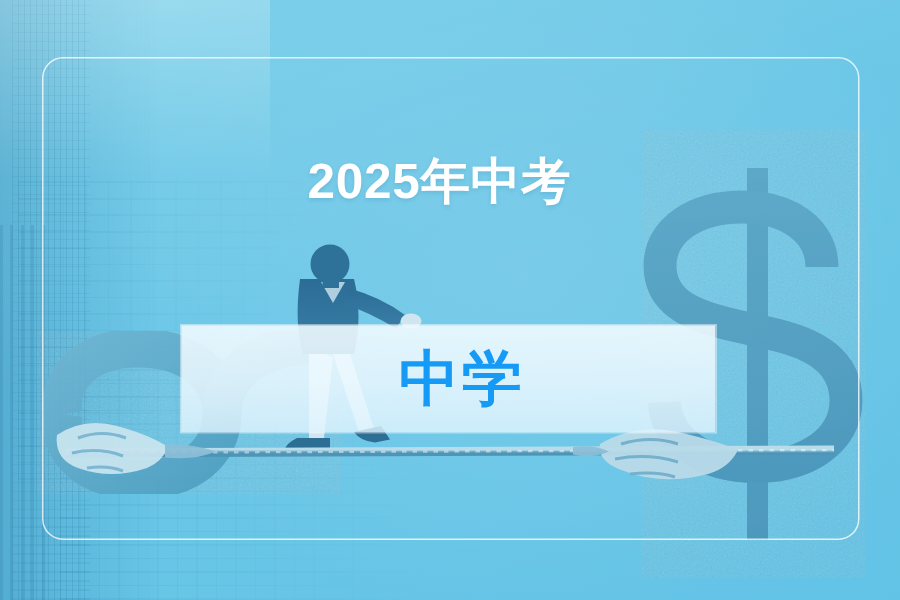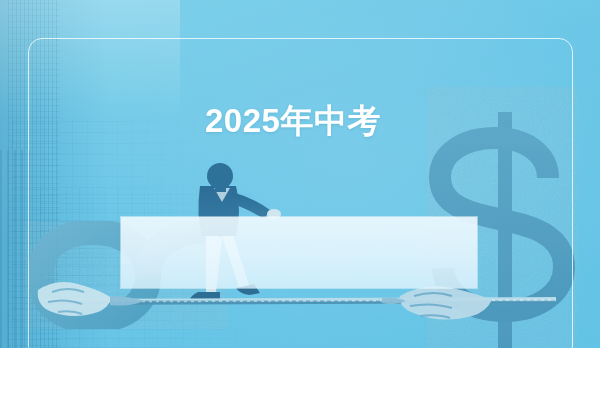--- a/index.html
+++ b/index.html
@@ -3,21 +3,21 @@
 <meta charset="utf-8">
 <style>
   html, body {
     margin: 0;
     padding: 0;
     background: #ffffff;
   }
   #banner {
     position: relative;
     width: 600px;
-    height: 348px;
+    height: 400px;
     overflow: hidden;
     font-family: "Liberation Sans", "DejaVu Sans", sans-serif;
     background: #404040;
   }
 
   
   .bg-base {
     position: absolute;
     inset: 0;
     background:
@@ -262,14 +262,15 @@
     </g>
   </svg>
 
   <div class="frame"></div>
 
   <div class="headline">
     <span class="headline-line">2025年中考</span>
   </div>
 
   <div class="band"></div>
+  <div class="band-text">中学</div>
 
 </div>
 
 </body></html>

